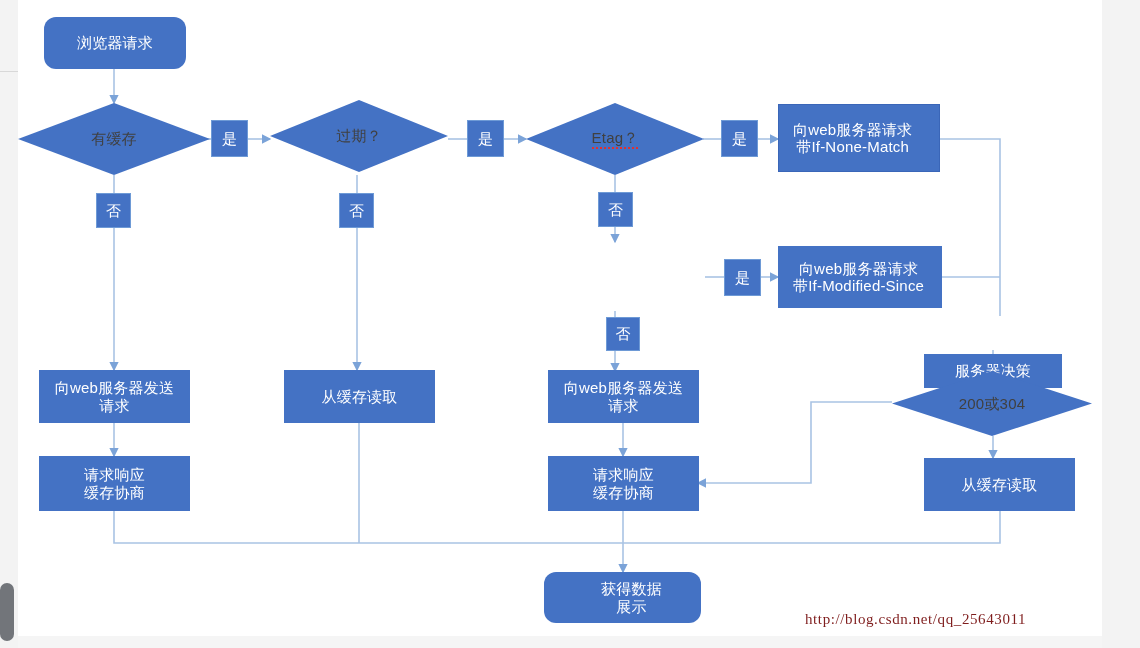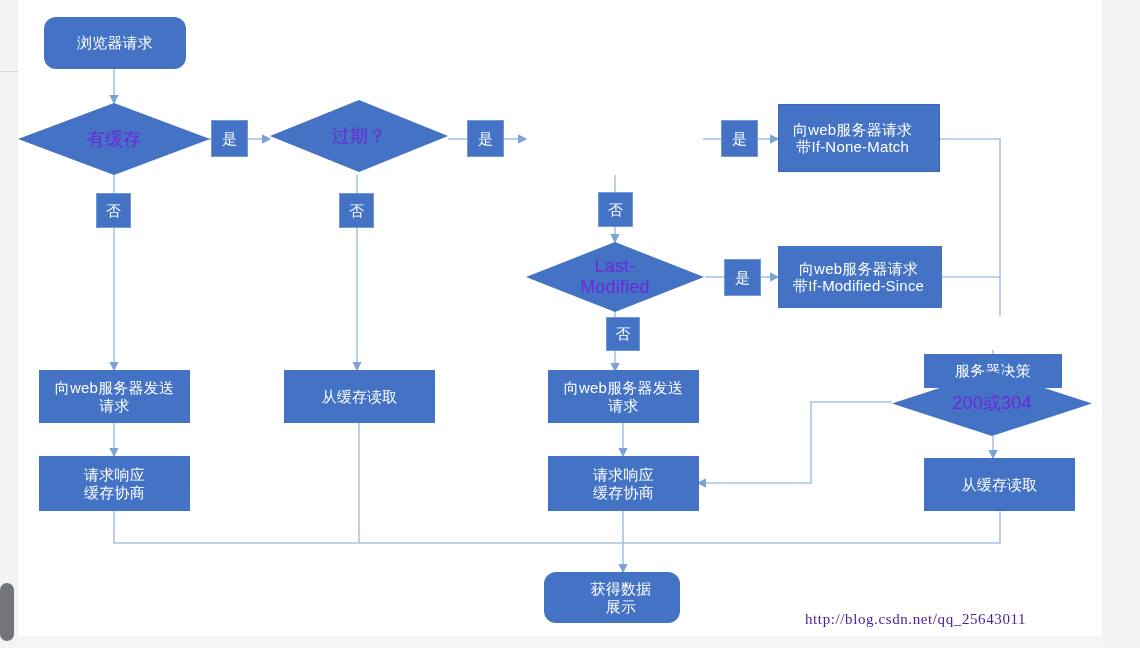--- a/index.html
+++ b/index.html
@@ -86,34 +86,34 @@
     font-size: 15px;
   }
   .leftalign { justify-content: flex-start; text-align: center; padding-left: 14px; }
 
   .dia-wrap { position: absolute; }
   .dia-wrap svg { display: block; overflow: visible; }
   .dia-label {
     position: absolute; left: 0; top: 0;
     width: 100%; height: 100%;
     display: flex; align-items: center; justify-content: center;
-    color: #6d28d9; font-size: 18px; text-align: center;
+    color: #404040; font-size: 15px; text-align: center;
     white-space: pre-line; line-height: 1.16;
     letter-spacing: 0.2px;
   }
   .misspell {
     border-bottom: 2px dotted #e03030;
     padding-bottom: 1px;
   }
 
   #watermark {
     position: absolute; left: 805px; top: 611px;
     font-family: "Liberation Serif", serif;
     font-size: 15px;
-    color: #4c1d95;
+    color: #7f1d1d;
     letter-spacing: 0.6px;
     white-space: nowrap;
   }
 </style>
 </head>
 <body>
 
 <div id="screen">
 
   <div id="left-gutter">
@@ -195,31 +195,32 @@
     <div class="dia-wrap" style="left:252px; top:100px; width:178px; height:72px;">
       <svg width="178" height="72" viewBox="0 0 178 72">
         <polygon points="89,0 178,36 89,72 0,36" fill="#4472c4"></polygon>
       </svg>
       <div class="dia-label">过期？</div>
     </div>
 
     <div class="node lab" style="left:449px; top:120px; width:37px; height:37px;">是</div>
     <div class="node lab" style="left:321px; top:193px; width:35px; height:35px;">否</div>
 
+    <div class="dia-wrap" style="left:508px; top:103px; width:178px; height:72px;">
+      <svg width="178" height="72" viewBox="0 0 178 72">
+        <polygon points="89,0 178,36 89,72 0,36" fill="#4472c4"></polygon>
+      </svg>
+      <div class="dia-label">
+        <span class="misspell">Etag？</span>
+      </div>
+    </div>
 
     <div class="node lab" style="left:703px; top:120px; width:37px; height:37px;">是</div>
     <div class="node lab" style="left:580px; top:192px; width:35px; height:35px;">否</div>
 
-    <div class="dia-wrap" style="left:508px; top:242px; width:178px; height:70px;">
-      <svg width="178" height="70" viewBox="0 0 178 70">
-        <polygon points="89,0 178,35 89,70 0,35" fill="#4472c4"></polygon>
-      </svg>
-      <div class="dia-label">Last-
-Modified</div>
-    </div>
 
     <div class="node lab" style="left:706px; top:259px; width:37px; height:37px;">是</div>
     <div class="node lab" style="left:588px; top:317px; width:34px; height:34px;">否</div>
 
     <div class="node proc outlined leftalign" style="left:760px; top:104px; width:162px; height:68px;">向web服务器请求
 带If-None-Match</div>
 
     <div class="node proc leftalign" style="left:760px; top:246px; width:164px; height:62px;">向web服务器请求
 带If-Modified-Since</div>
 
@@ -239,21 +240,21 @@
 
     <div class="node proc" style="left:266px; top:370px; width:151px; height:53px;">从缓存读取</div>
 
     <div class="node proc" style="left:530px; top:370px; width:151px; height:53px;">向web服务器发送
 请求</div>
     <div class="node proc" style="left:530px; top:456px; width:151px; height:55px;">请求响应
 缓存协商</div>
 
     <div class="node proc" style="left:906px; top:458px; width:151px; height:53px;">从缓存读取</div>
 
-    <div class="node round" style="left:526px; top:572px; width:136px; height:51px;padding-left:18px;">获得数据
+    <div class="node round" style="left:526px; top:572px; width:157px; height:51px;padding-left:18px;">获得数据
 展示</div>
 
   </div>
 
   <div id="canvas-bottom-edge">
     
   </div>
 
   <div id="watermark">http://blog.csdn.net/qq_25643011</div>
 

